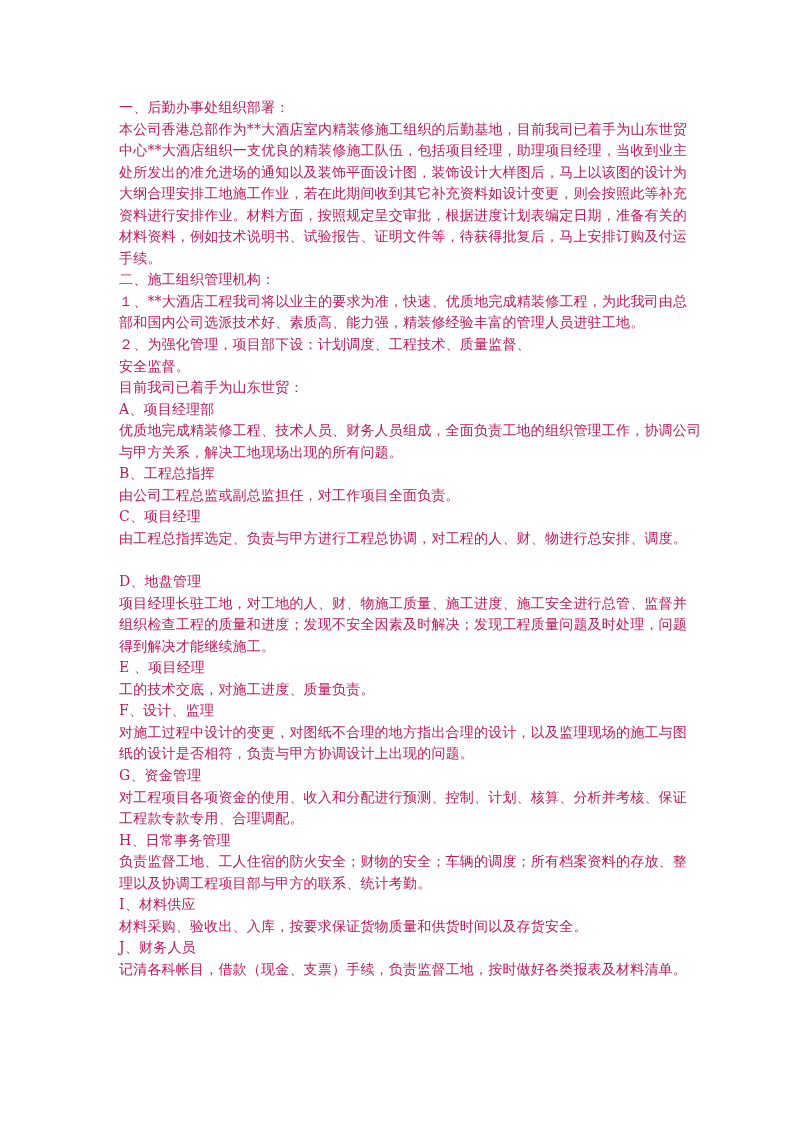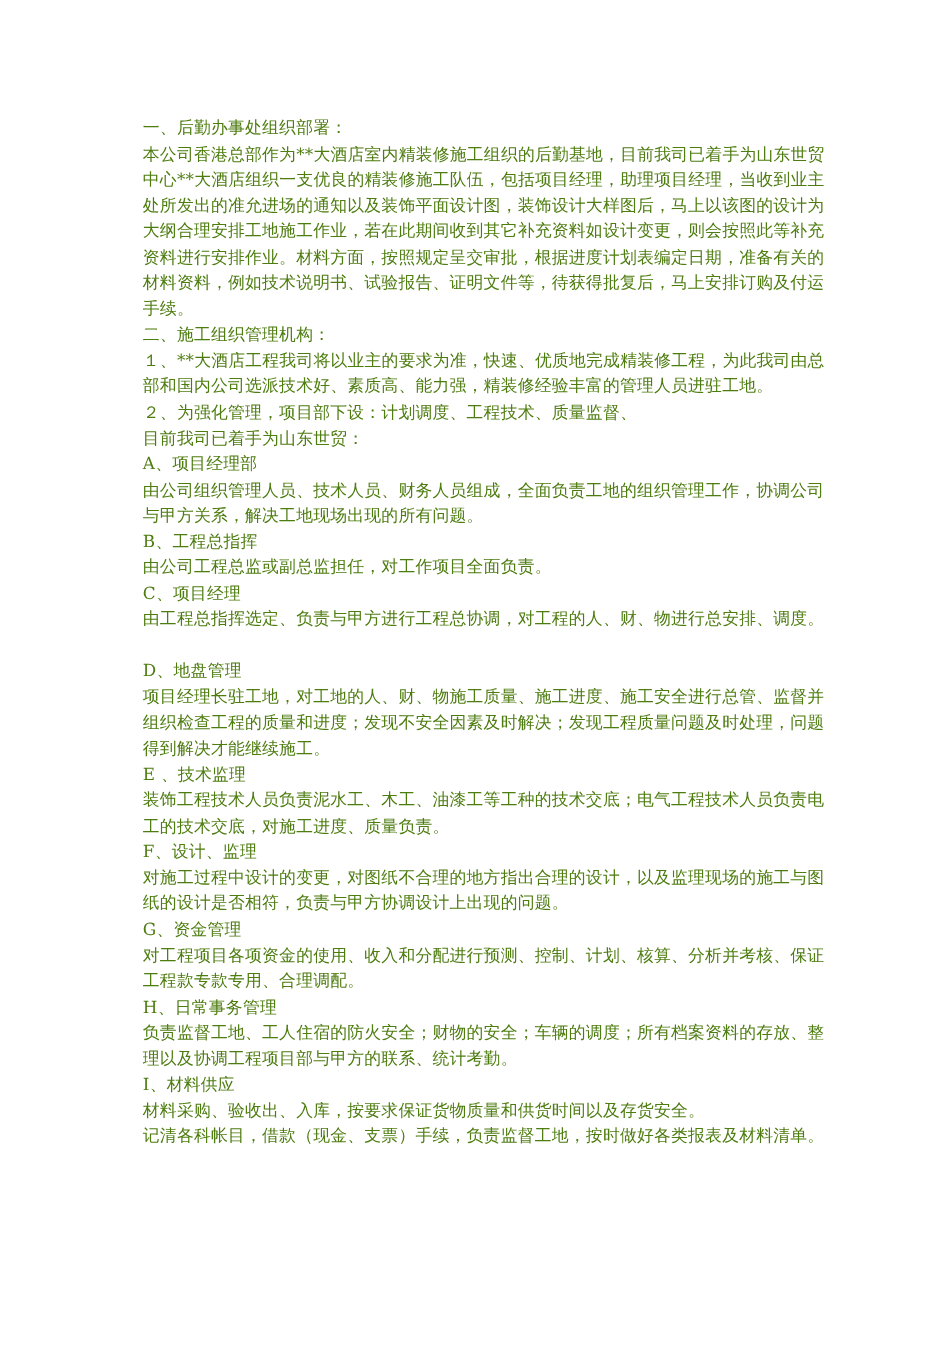--- a/index.html
+++ b/index.html
@@ -5,21 +5,21 @@
     html, body { margin: 0; padding: 0; background: #ffffff; }
     body { width: 793px; height: 1122px; position: relative; overflow: hidden; }
     .page {
       position: absolute;
       left: 119px;
       top: 97px;
       width: 564px;
       font-family: "DejaVu Serif", "Liberation Serif", serif;
       font-size: 14px;
       line-height: 21.55px;
-      color: #4d7c0f;
+      color: #be185d;
       letter-spacing: 0.2px;
     }
     .line {
       display: block;
       white-space: nowrap;
       height: 21.55px;
       text-align: justify;
       text-align-last: justify;
     }
     .line.last { text-align-last: left; }
@@ -34,41 +34,42 @@
     <div class="line">中心**大酒店组织一支优良的精装修施工队伍，包括项目经理，助理项目经理，当收到业主</div>
     <div class="line">处所发出的准允进场的通知以及装饰平面设计图，装饰设计大样图后，马上以该图的设计为</div>
     <div class="line">大纲合理安排工地施工作业，若在此期间收到其它补充资料如设计变更，则会按照此等补充</div>
     <div class="line">资料进行安排作业。材料方面，按照规定呈交审批，根据进度计划表编定日期，准备有关的</div>
     <div class="line">材料资料，例如技术说明书、试验报告、证明文件等，待获得批复后，马上安排订购及付运</div>
     <div class="line last">手续。</div>
     <div class="line last">二、施工组织管理机构：</div>
     <div class="line">１、**大酒店工程我司将以业主的要求为准，快速、优质地完成精装修工程，为此我司由总</div>
     <div class="line last">部和国内公司选派技术好、素质高、能力强，精装修经验丰富的管理人员进驻工地。</div>
     <div class="line last">２、为强化管理，项目部下设：计划调度、工程技术、质量监督、</div>
+    <div class="line last">安全监督。</div>
     <div class="line last">目前我司已着手为山东世贸：</div>
     <div class="line last">A、项目经理部</div>
-    <div class="line">由公司组织管理人员、技术人员、财务人员组成，全面负责工地的组织管理工作，协调公司</div>
+    <div class="line">优质地完成精装修工程、技术人员、财务人员组成，全面负责工地的组织管理工作，协调公司</div>
     <div class="line last">与甲方关系，解决工地现场出现的所有问题。</div>
     <div class="line last">B、工程总指挥</div>
     <div class="line last">由公司工程总监或副总监担任，对工作项目全面负责。</div>
     <div class="line last">C、项目经理</div>
     <div class="line">由工程总指挥选定、负责与甲方进行工程总协调，对工程的人、财、物进行总安排、调度。</div>
     <div class="line blank"></div>
     <div class="line last">D、地盘管理</div>
     <div class="line">项目经理长驻工地，对工地的人、财、物施工质量、施工进度、施工安全进行总管、监督并</div>
     <div class="line">组织检查工程的质量和进度；发现不安全因素及时解决；发现工程质量问题及时处理，问题</div>
     <div class="line last">得到解决才能继续施工。</div>
-    <div class="line last">E 、技术监理</div>
-    <div class="line">装饰工程技术人员负责泥水工、木工、油漆工等工种的技术交底；电气工程技术人员负责电</div>
+    <div class="line last">E 、项目经理</div>
     <div class="line last">工的技术交底，对施工进度、质量负责。</div>
     <div class="line last">F、设计、监理</div>
     <div class="line">对施工过程中设计的变更，对图纸不合理的地方指出合理的设计，以及监理现场的施工与图</div>
     <div class="line last">纸的设计是否相符，负责与甲方协调设计上出现的问题。</div>
     <div class="line last">G、资金管理</div>
     <div class="line">对工程项目各项资金的使用、收入和分配进行预测、控制、计划、核算、分析并考核、保证</div>
     <div class="line last">工程款专款专用、合理调配。</div>
     <div class="line last">H、日常事务管理</div>
     <div class="line">负责监督工地、工人住宿的防火安全；财物的安全；车辆的调度；所有档案资料的存放、整</div>
     <div class="line last">理以及协调工程项目部与甲方的联系、统计考勤。</div>
     <div class="line last">I、材料供应</div>
     <div class="line last">材料采购、验收出、入库，按要求保证货物质量和供货时间以及存货安全。</div>
+    <div class="line last">J、财务人员</div>
     <div class="line">记清各科帐目，借款（现金、支票）手续，负责监督工地，按时做好各类报表及材料清单。</div>
   </div>
 
 </body></html>

